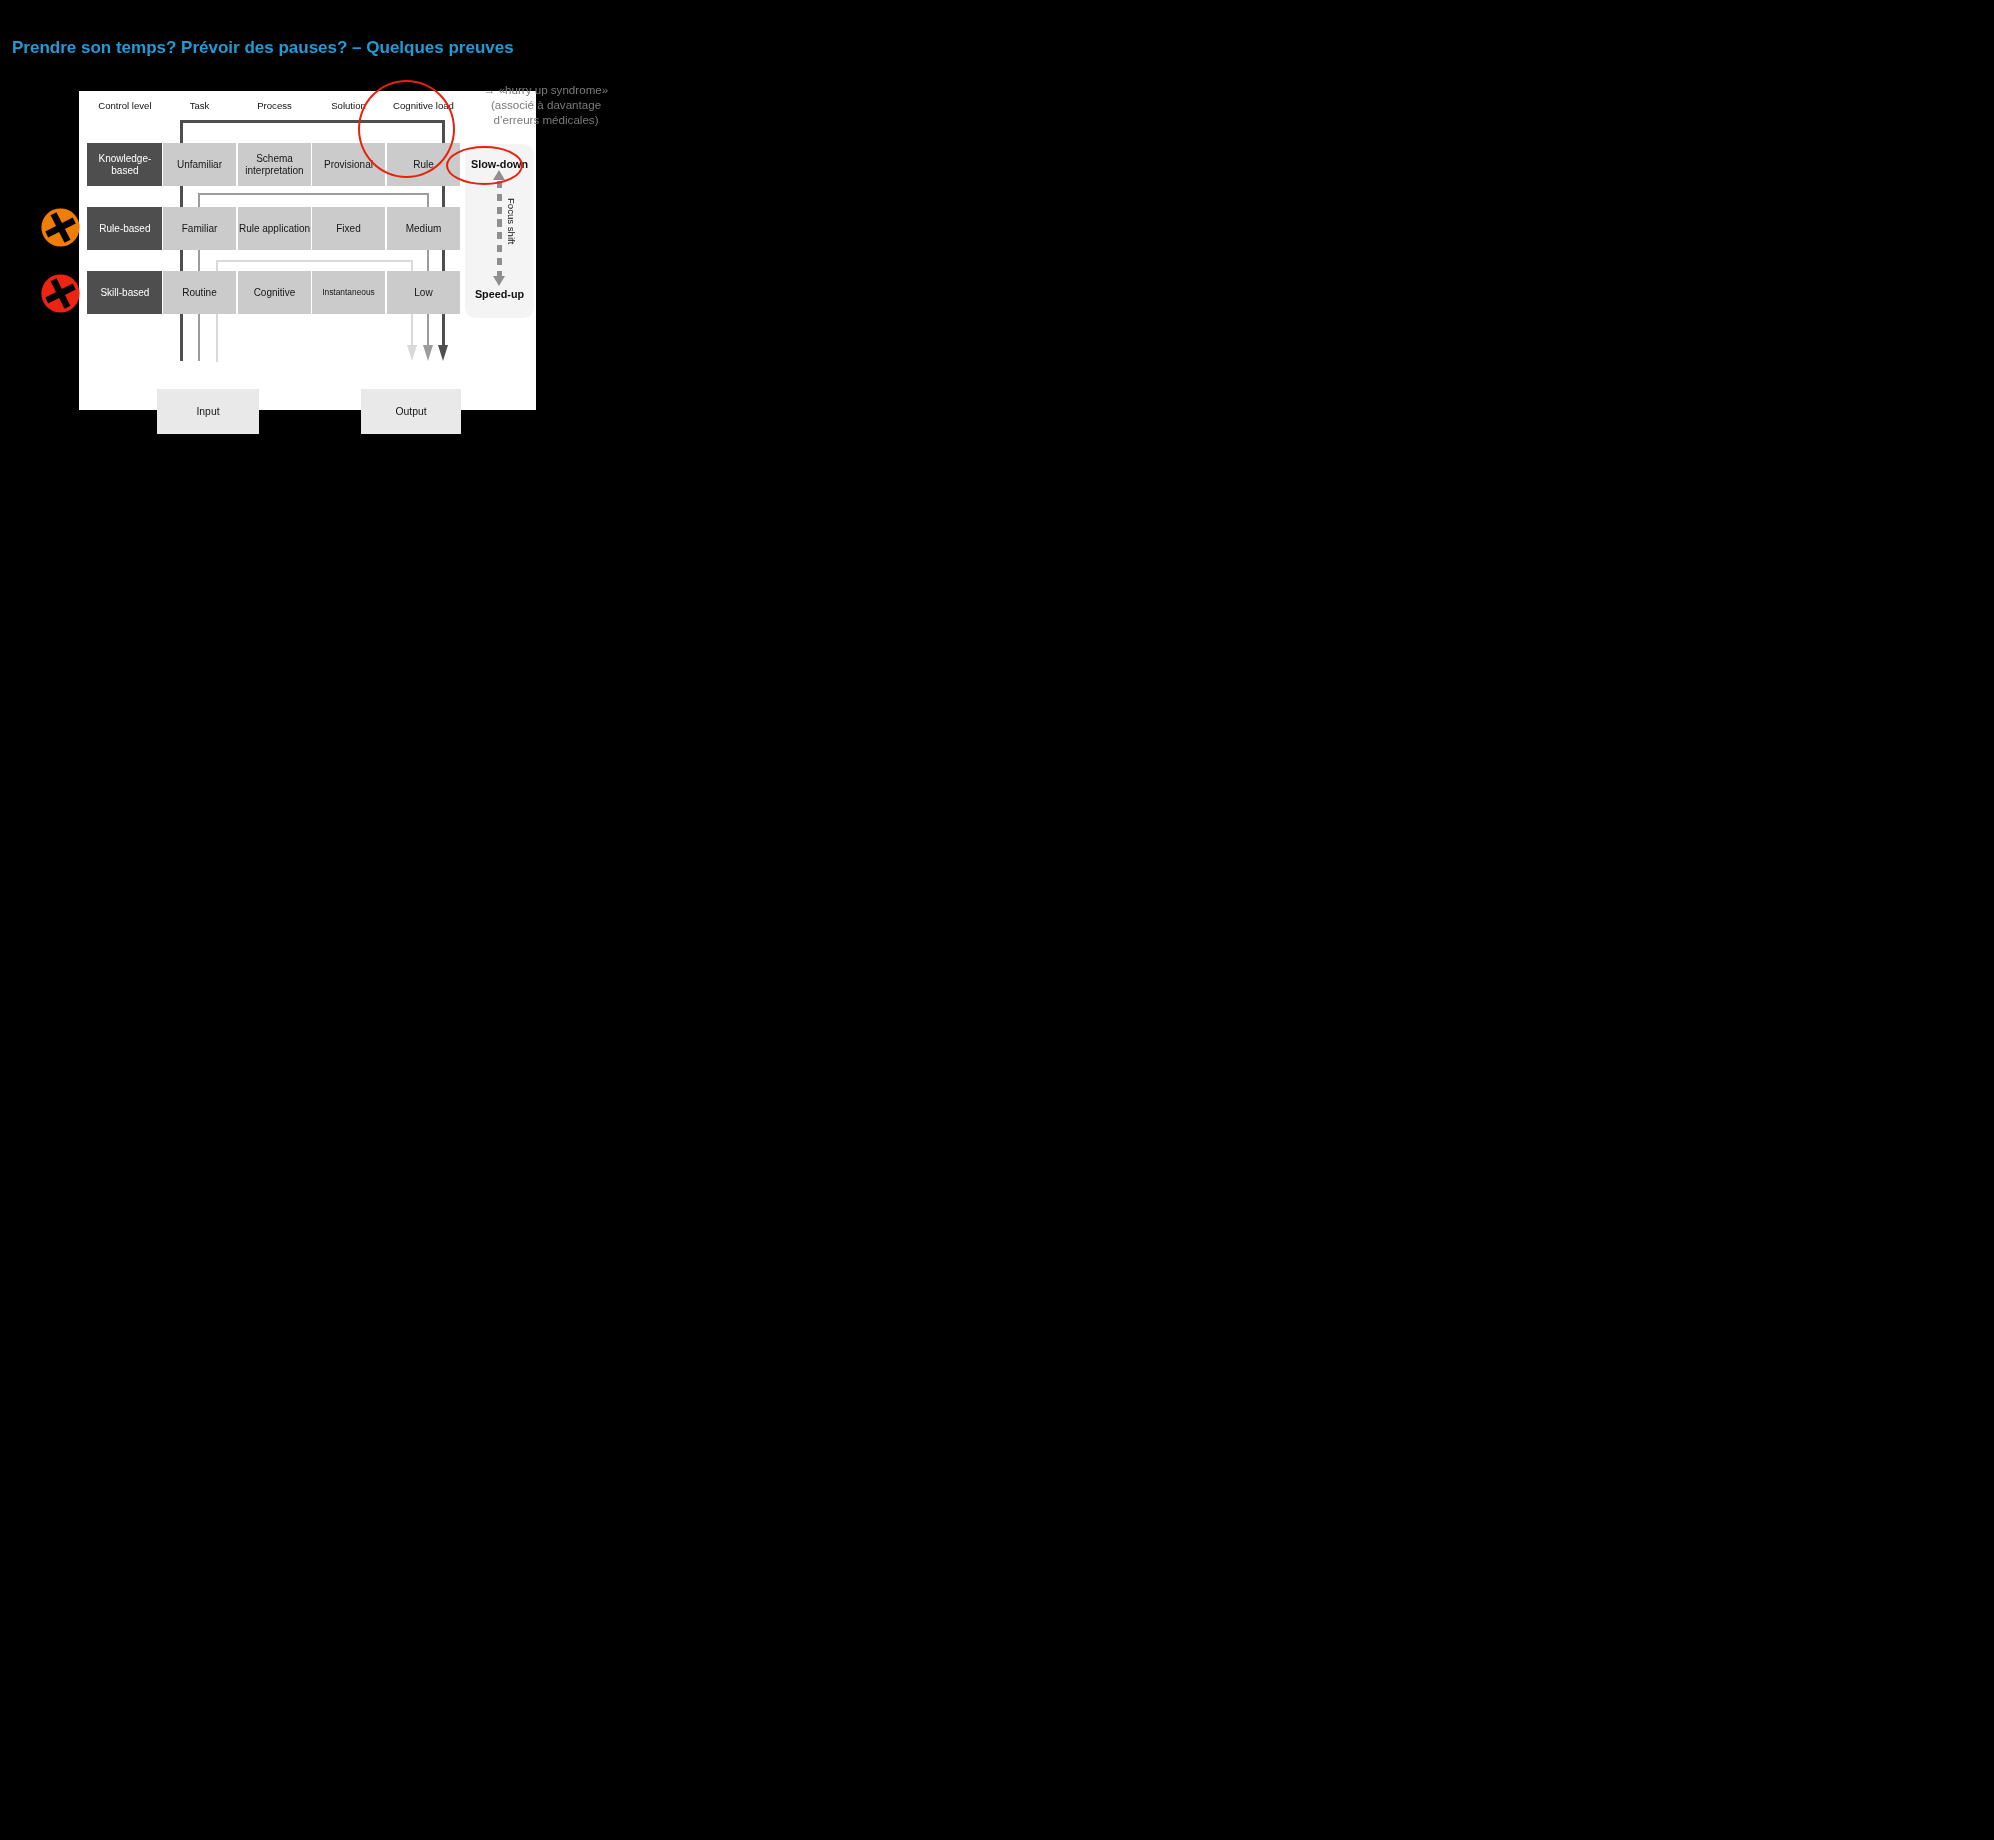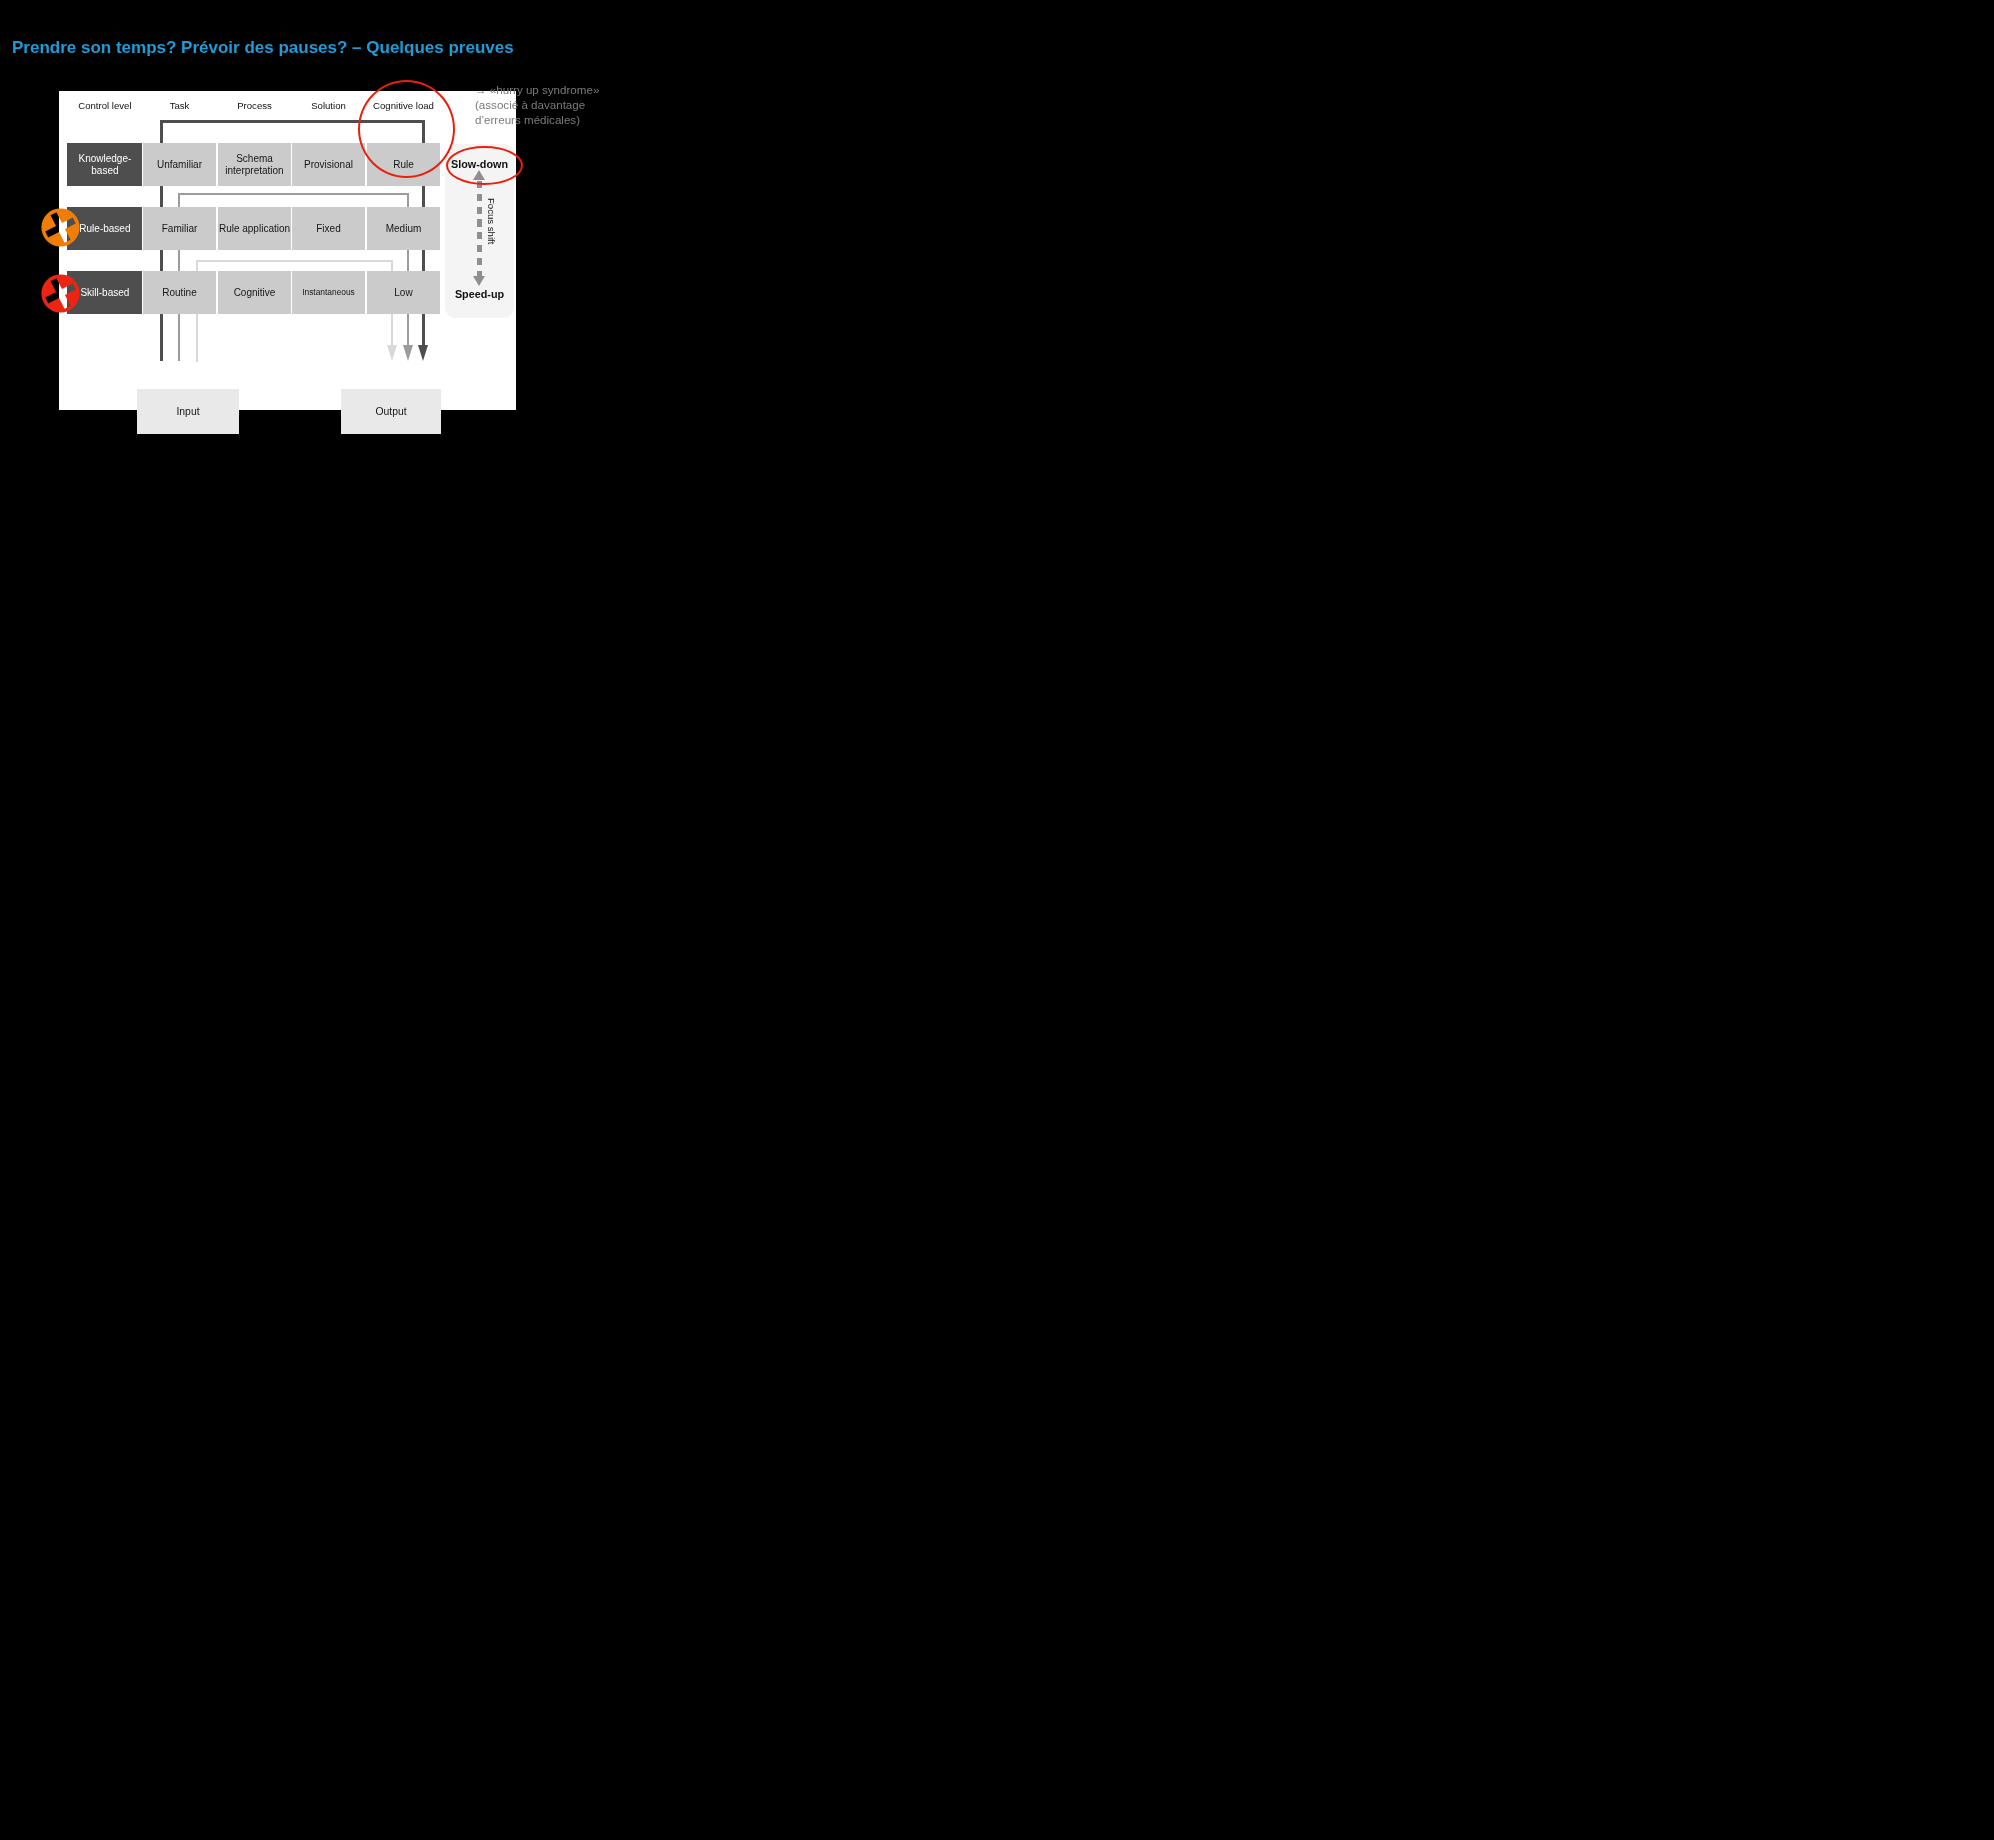--- a/index.html
+++ b/index.html
@@ -6,21 +6,21 @@
     --title:#1e9cd7; --dark-box:#4e4e4e; --cell:#cbcbcb; --io-box:#e9e9e9;
     --side-panel:#f4f4f4; --line-dark:#4e4e4e; --line-medium:#9c9c9c; --line-light:#d9d9d9;
     --red:#e8200c; --orange-icon:#f07d05; --red-icon:#ee2413; --annotation:#7a7a7a; --arrow-gray:#8f8f8f;
   }
   html,body{margin:0;padding:0;background:#000;}
   .slide{position:relative;width:626px;height:468px;background:#000;overflow:hidden;
          font-family:"Liberation Sans","DejaVu Sans",sans-serif;}
   .title{position:absolute;left:12px;top:38px;margin:0;font-size:17px;font-weight:bold;
          color:var(--title);white-space:nowrap;letter-spacing:0px;}
   
-  .panel{position:absolute;left:59px;top:91px;width:457px;height:319px;background:#fff;}
+  .panel{position:absolute;left:79px;top:91px;width:457px;height:319px;background:#fff;}
   .hdr{position:absolute;top:7.2px;height:14.4px;display:flex;align-items:center;justify-content:center;
        font-size:9.6px;color:#121212;z-index:2;}
   .c0{left:8.4px;width:75px}.c1{left:84px;width:73px}.c2{left:159px;width:73px}
   .c3{left:233px;width:73px}.c4{left:308px;width:73px}
   .r0{top:52px}.r1{top:116px}.r2{top:180px}
   .box{position:absolute;height:43px;display:flex;align-items:center;justify-content:center;
        text-align:center;font-size:10px;line-height:1.18;z-index:2;}
   .level{background:var(--dark-box);color:#fff;}
   .cell{background:var(--cell);color:#161616;}
   .cell.small{font-size:8.4px;}
@@ -59,21 +59,21 @@
   .ellipse{position:absolute;border:2.4px solid var(--red);border-radius:50%;z-index:7;}
   .ellipse-big{left:358px;top:80px;width:93px;height:94px;}
   .ellipse-small{left:446px;top:146px;width:73px;height:35px;border-width:2px;}
   
   .xicon{position:absolute;left:41px;z-index:8;}
   .xicon-orange{top:208px;}
   .xicon-red{top:274px;}
   .xicon-orange circle{fill:var(--orange-icon);}
   .xicon-red circle{fill:var(--red-icon);}
   
-  .annotation{position:absolute;left:475px;top:83px;width:142px;text-align:left;
+  .annotation{position:absolute;left:475px;top:83px;width:142px;text-align:center;
               font-size:11.6px;line-height:14.8px;color:var(--annotation);z-index:6;}
 </style>
 </head>
 <body>
 
 <div class="slide">
 
   <h1 class="title">Prendre son temps? Prévoir des pauses? – Quelques preuves</h1>
 
   <div class="panel">

